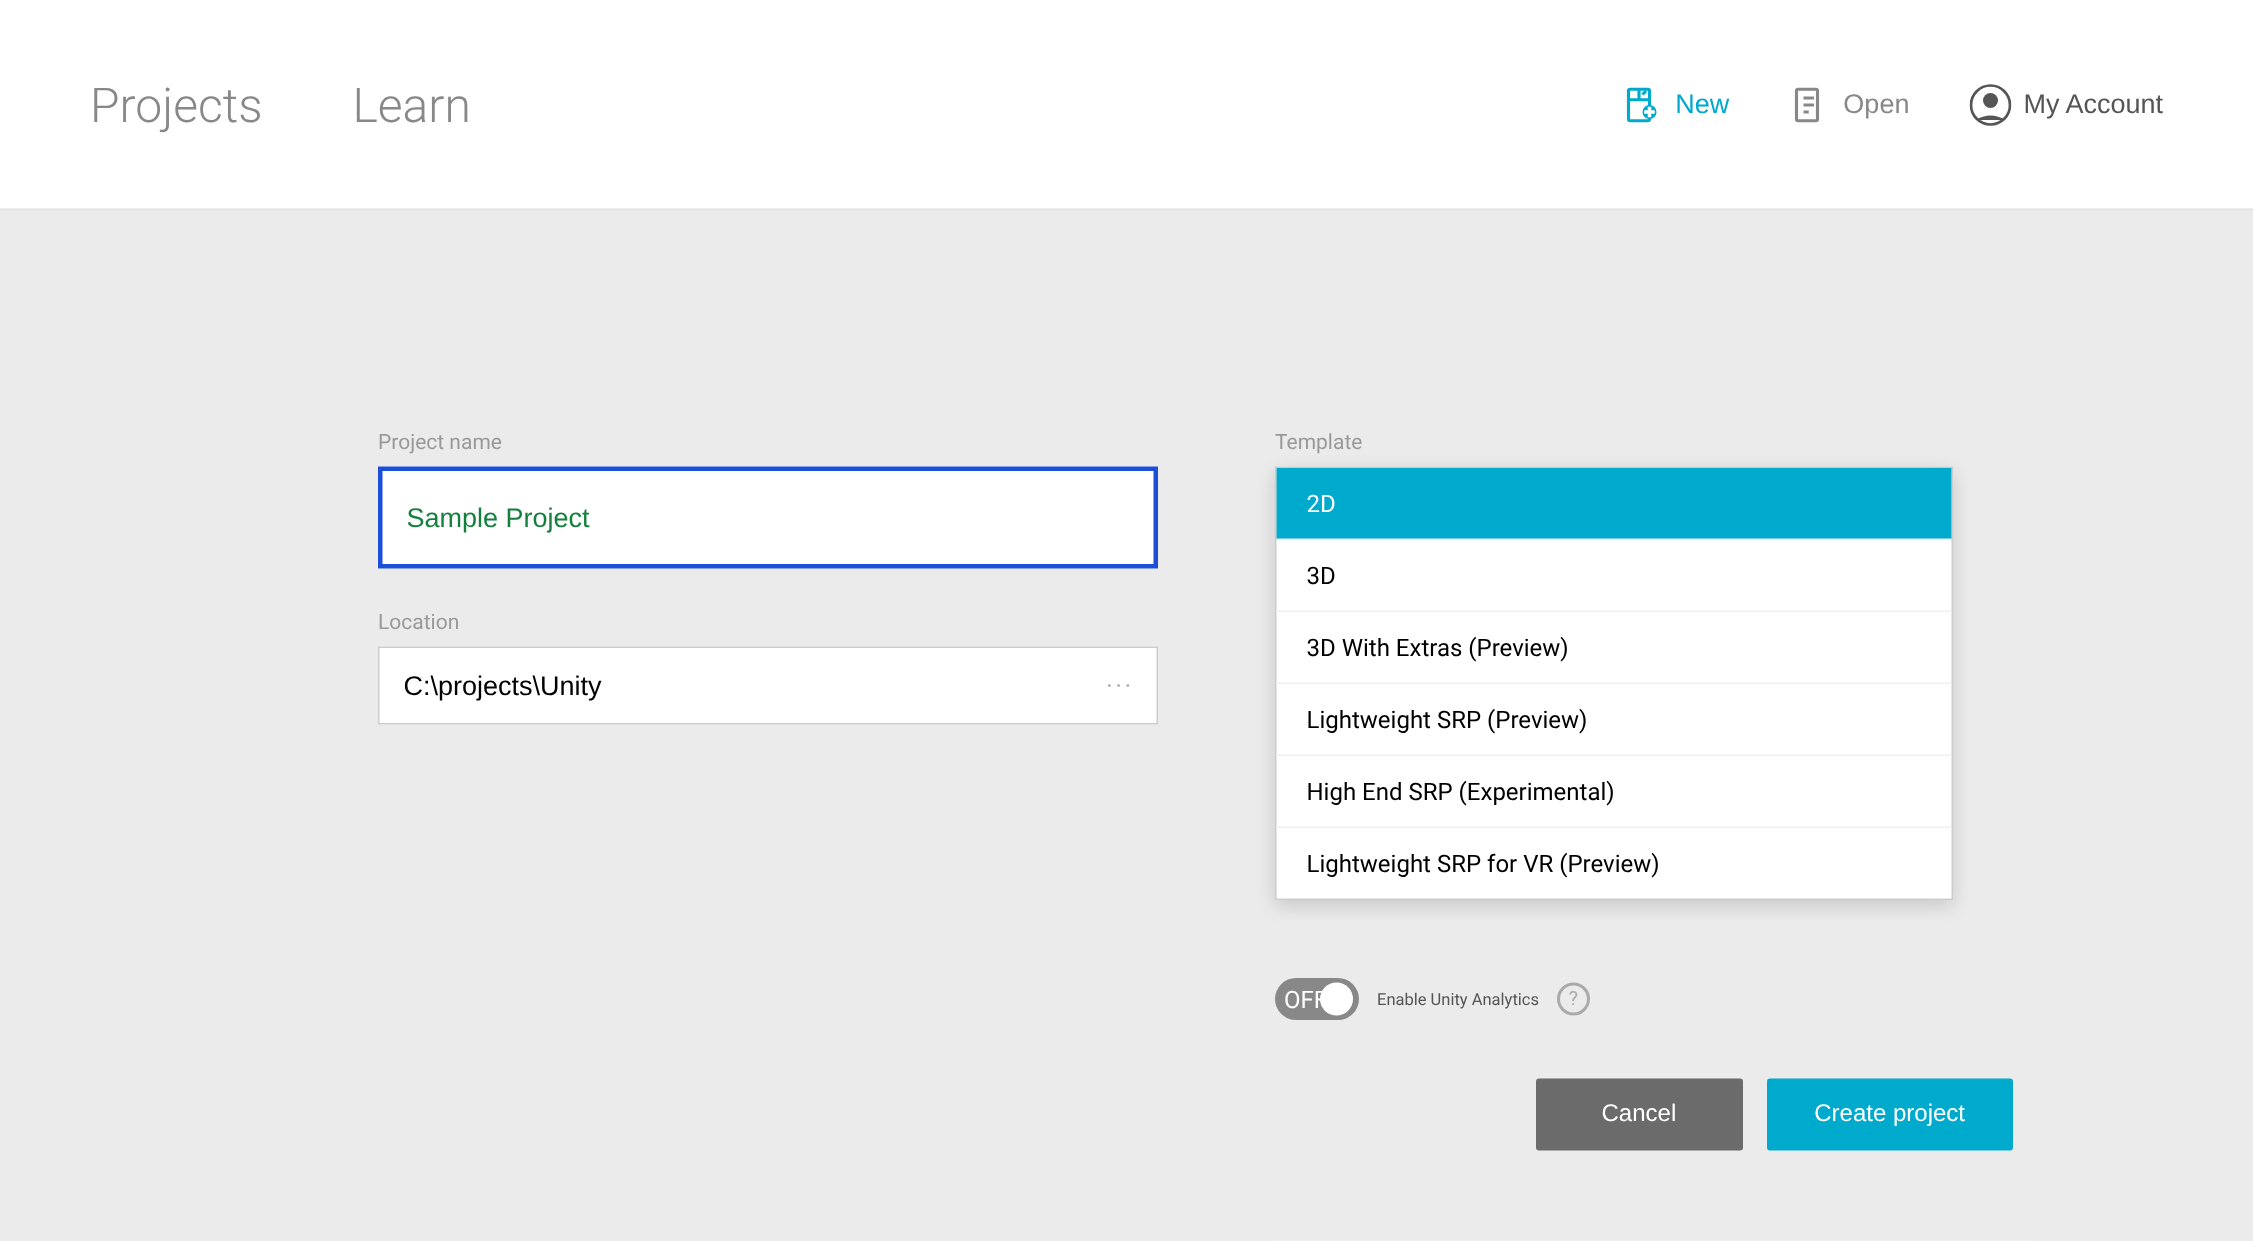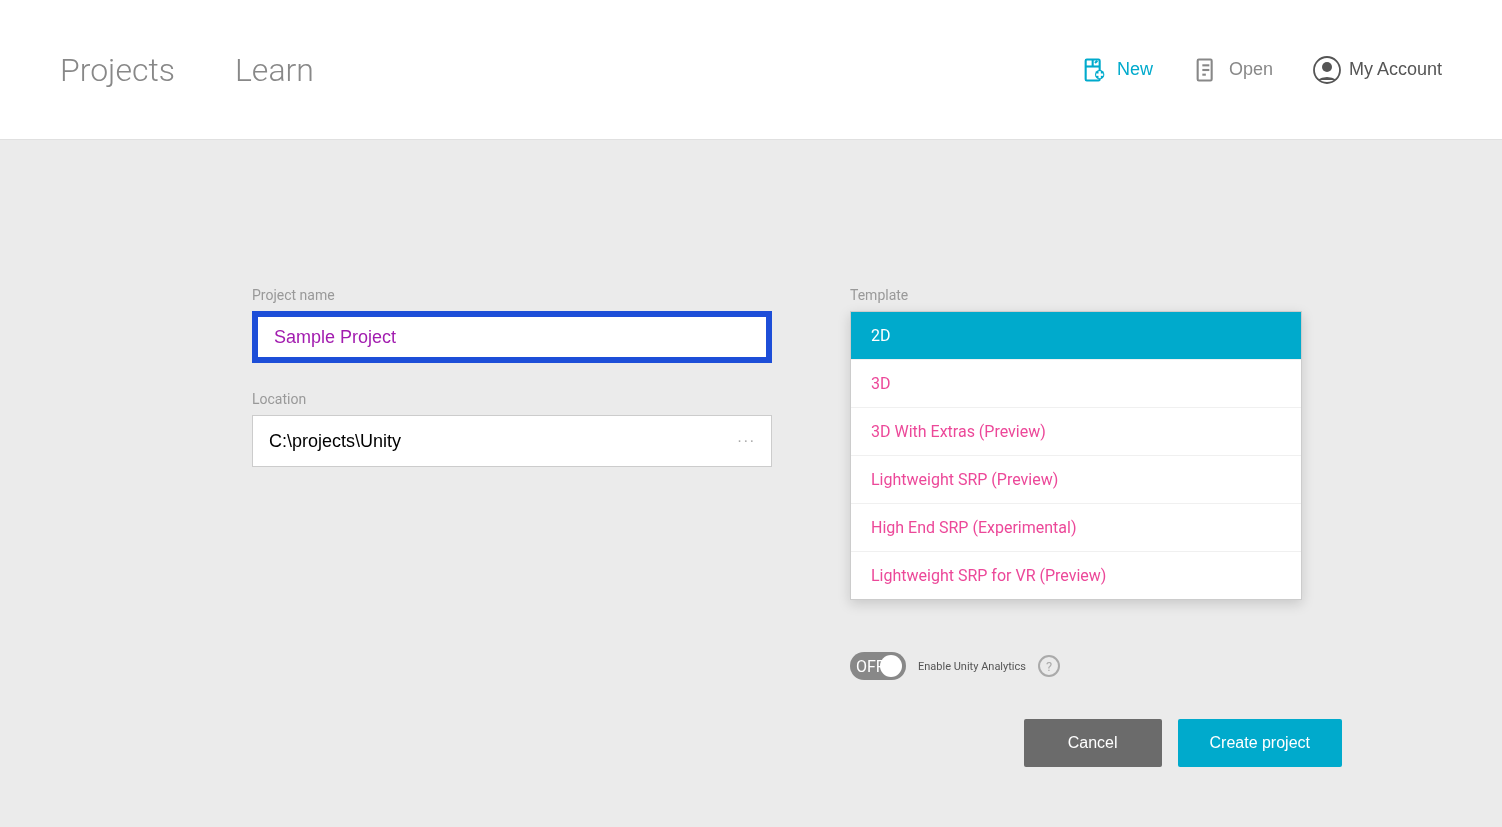--- a/index.html
+++ b/index.html
@@ -88,26 +88,26 @@
       margin-bottom: 28px;
     }
     .form-label {
       font-size: 14px;
       color: #999;
       margin-bottom: 8px;
       display: block;
     }
     .form-input {
       width: 100%;
-      height: 52px;
-      border: 6px solid #1d4ed8;
+      height: 68px;
+      border: 3px solid #1d4ed8;
       background: #fff;
       padding: 0 16px;
       font-size: 18px;
-      color: #a21caf;
+      color: #15803d;
       outline: none;
     }
     .location-input-wrapper {
       position: relative;
       width: 100%;
     }
     .location-input {
       width: 100%;
       height: 52px;
       border: 1px solid #ccc;
@@ -144,21 +144,21 @@
       width: 452px;
       background: #fff;
       border: 1px solid #ccc;
       box-shadow: 0 4px 12px rgba(0,0,0,0.15);
       position: relative;
       z-index: 10;
     }
     .dropdown-item {
       padding: 14px 20px;
       font-size: 16px;
-      color: #ec4899;
+      color: #000000;
       cursor: pointer;
       border-bottom: 1px solid #f0f0f0;
     }
     .dropdown-item:last-child {
       border-bottom: none;
     }
     .dropdown-item.selected {
       background: #00aacc;
       color: #fff;
     }

